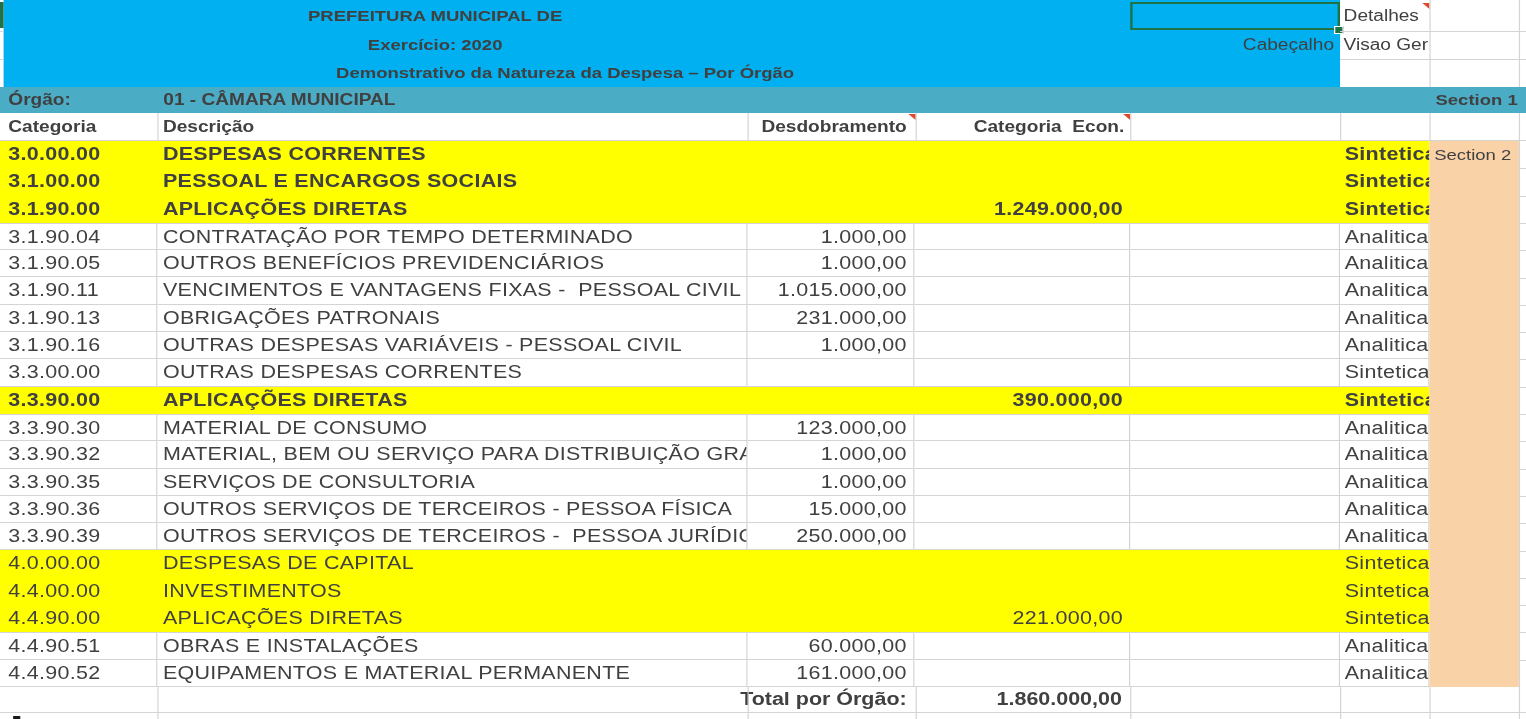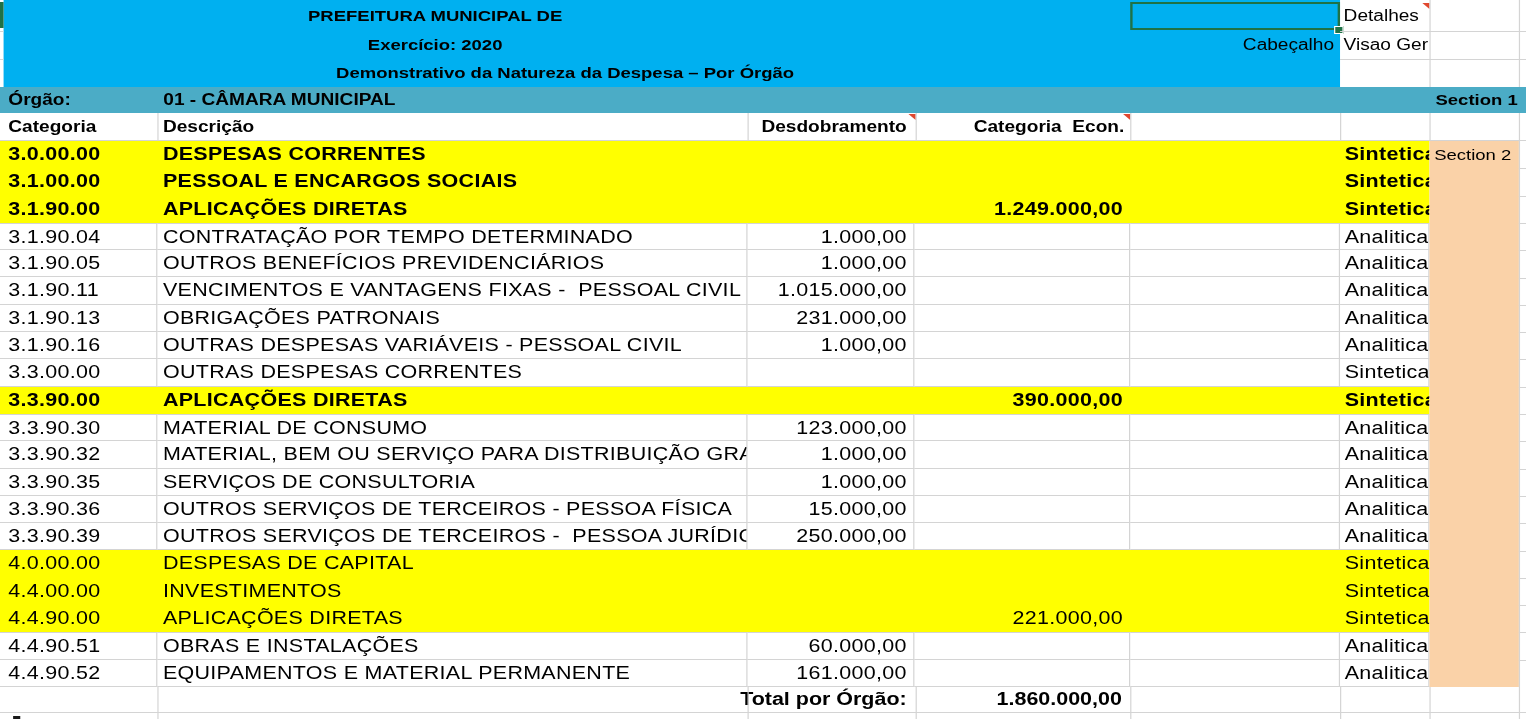--- a/index.html
+++ b/index.html
@@ -1,17 +1,17 @@
 <!DOCTYPE html>
 <html><head>
 <meta charset="utf-8">
 <style>
   html,body{margin:0;padding:0;background:#fff;}
   .viewport{position:relative;width:1526px;height:719px;overflow:hidden;background:#fff;
-    font-family:"Liberation Sans","DejaVu Sans",sans-serif;color:#000000;}
+    font-family:"Liberation Sans","DejaVu Sans",sans-serif;color:#404040;}
   
   .sheet{position:absolute;top:0;left:0;width:1280px;height:719px;background:#fff;
     transform:scaleX(1.1922);transform-origin:0 0;}
 
   .abs{position:absolute;}
   .cyan-block{left:3px;top:0;width:1121px;height:87px;background:#00B0F0;}
   .title{font-weight:bold;font-size:15.5px;text-align:center;white-space:pre;}
   .t1{left:0;top:0;width:730px;height:31px;line-height:32px;}
   .t2{left:0;top:31px;width:730px;height:28px;line-height:28px;}
   .t3{left:0;top:59px;width:948px;height:28px;line-height:28px;}

